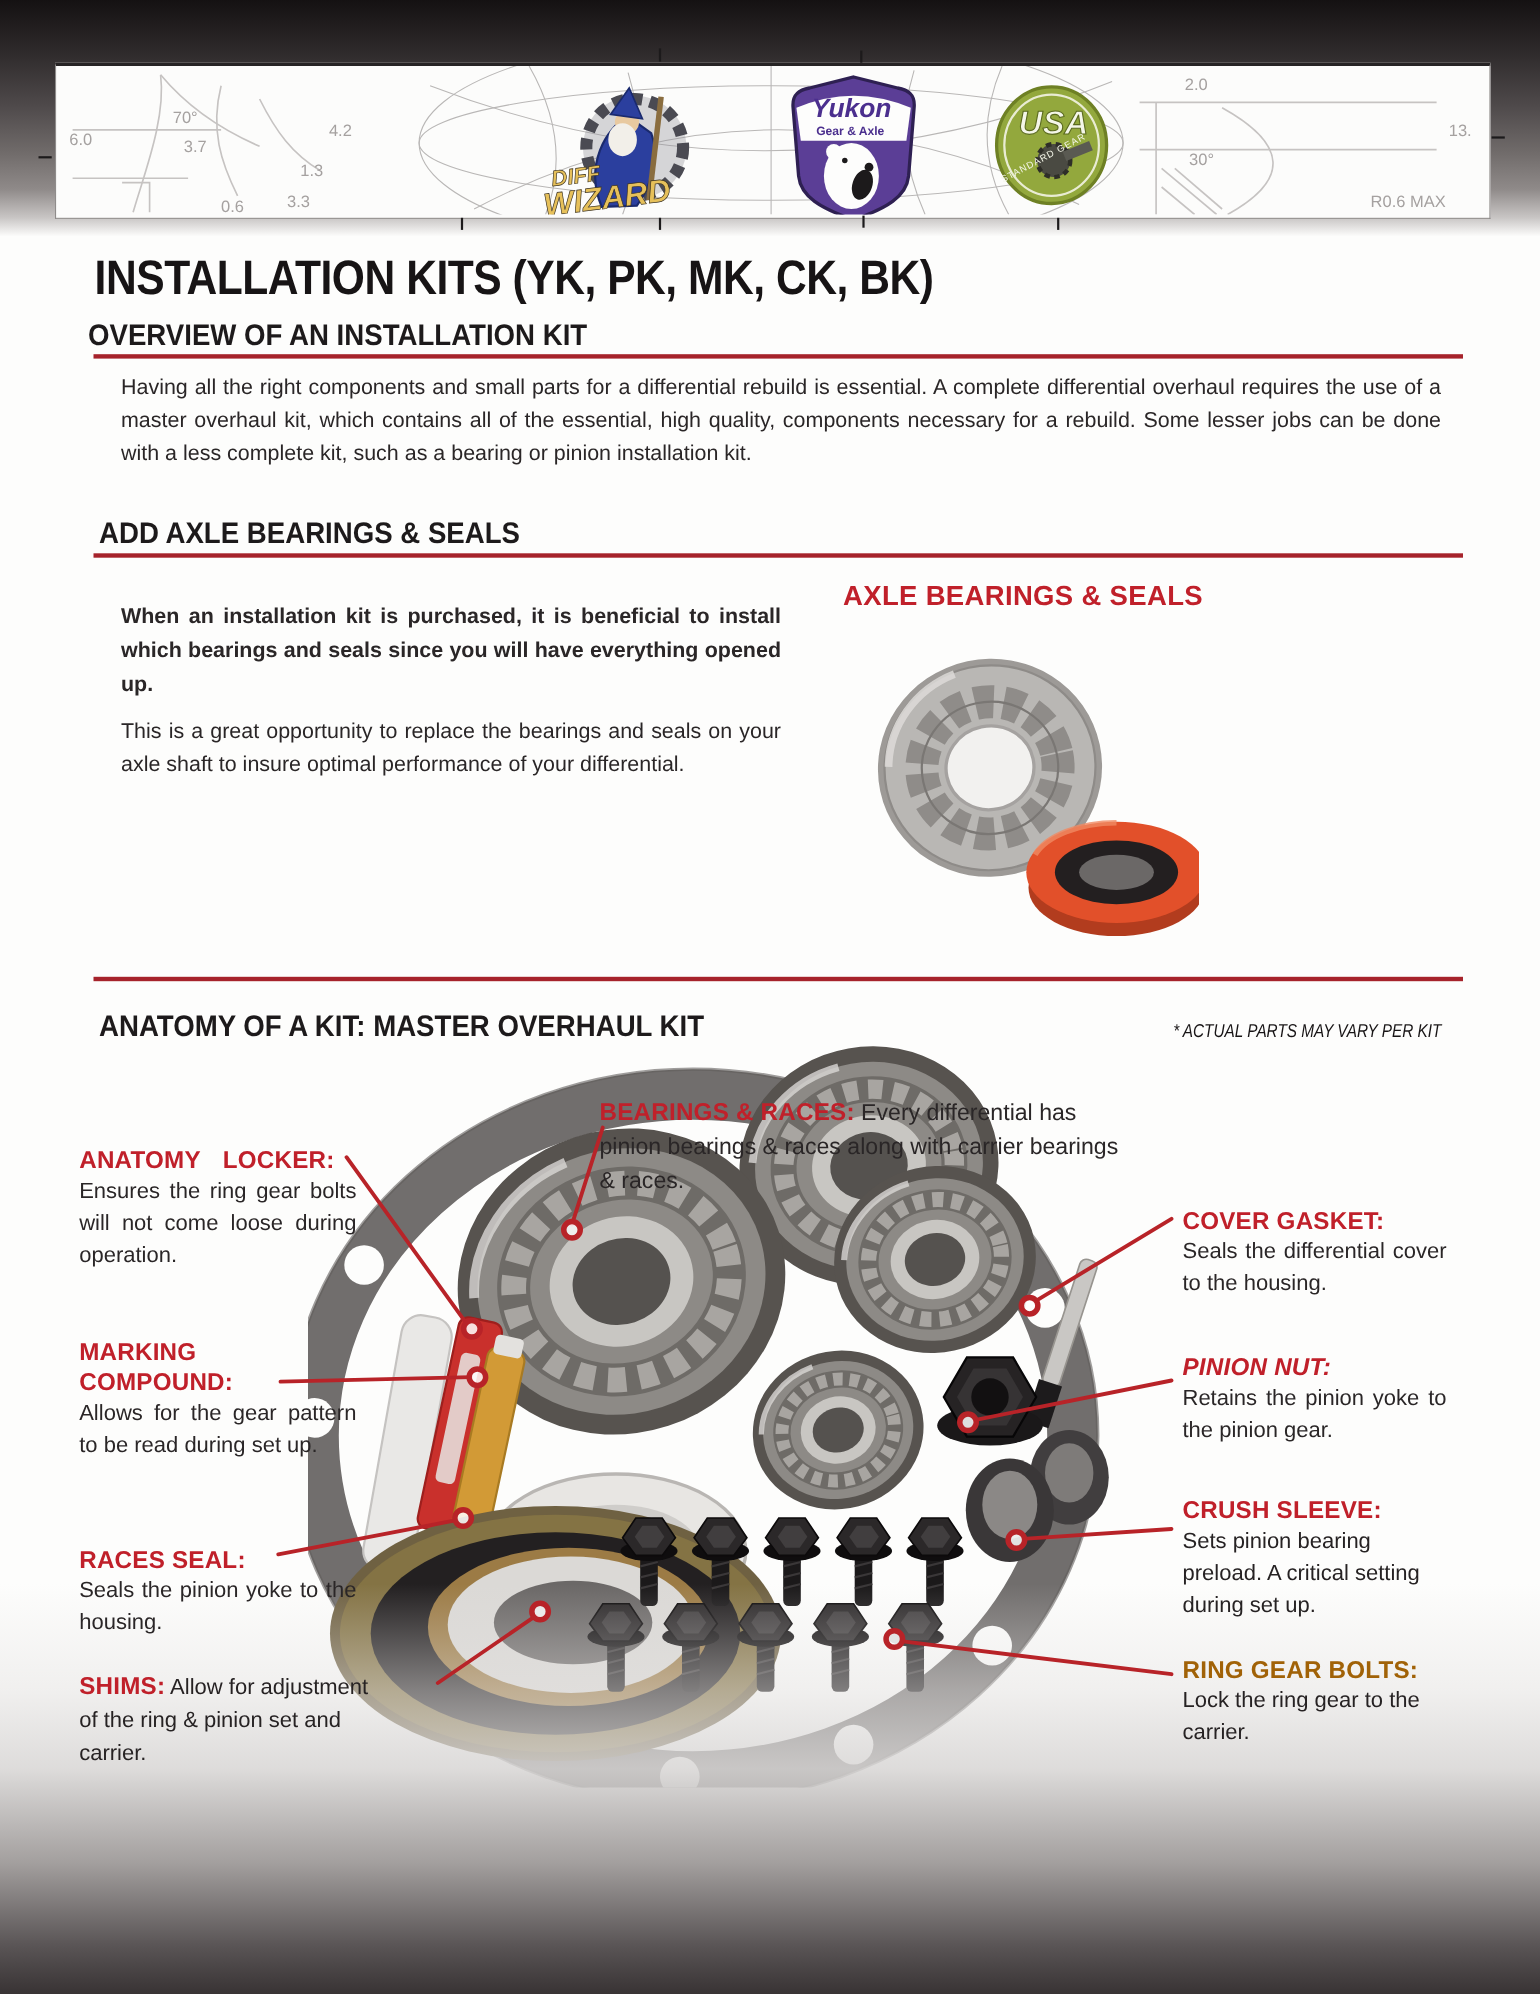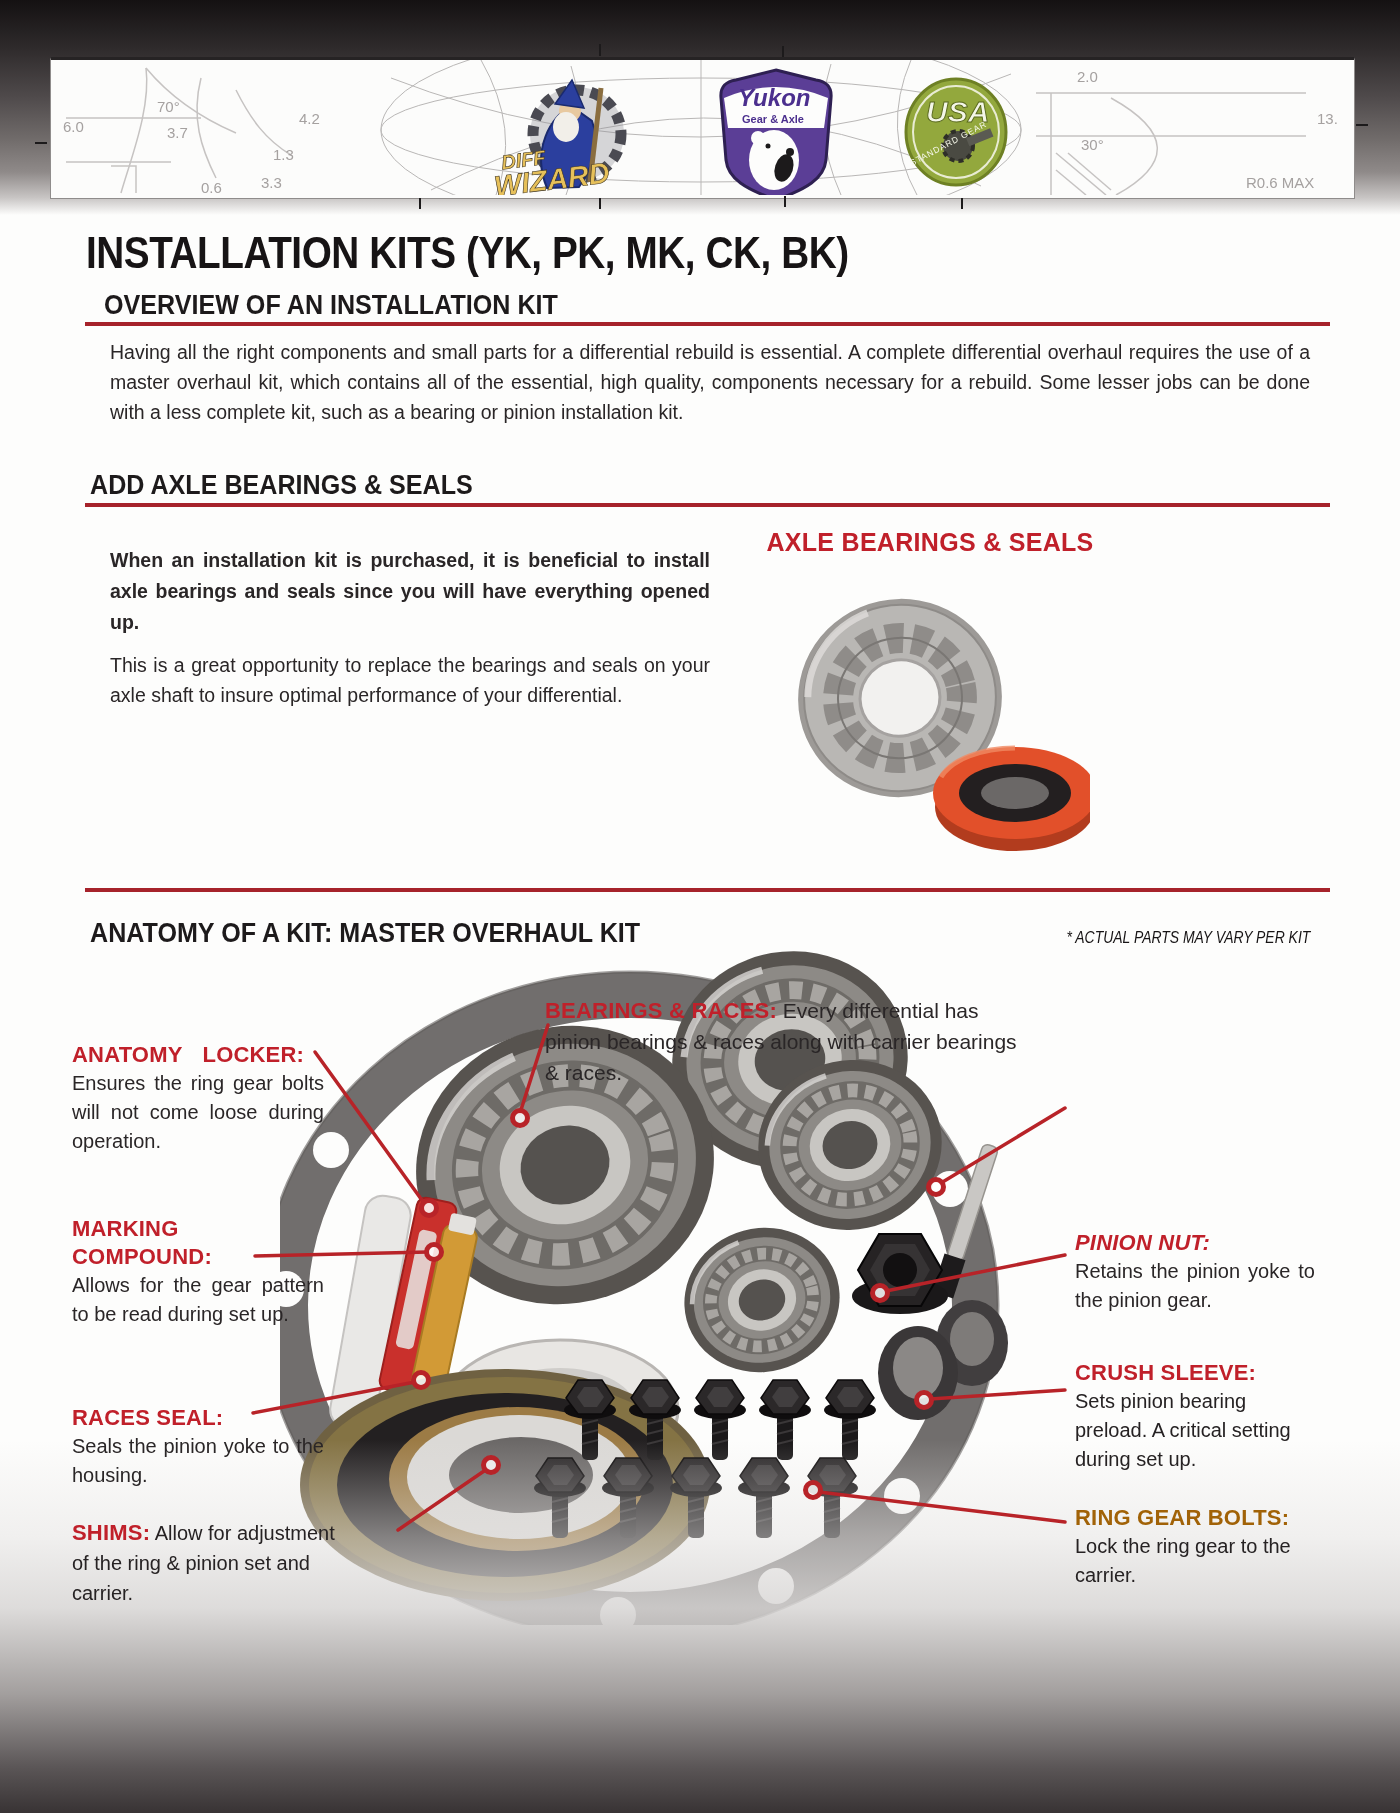--- a/index.html
+++ b/index.html
@@ -134,28 +134,28 @@
   <div class="abs crop-mark" style="left:782px;top:46px;width:2px;height:11px;"></div>
   <div class="abs crop-mark" style="left:419px;top:198px;width:2px;height:11px;"></div>
   <div class="abs crop-mark" style="left:599px;top:198px;width:2px;height:11px;"></div>
   <div class="abs crop-mark" style="left:784px;top:196px;width:2px;height:11px;"></div>
   <div class="abs crop-mark" style="left:961px;top:198px;width:2px;height:11px;"></div>
   <div class="abs crop-mark" style="left:35px;top:142px;width:12px;height:2px;"></div>
   <div class="abs crop-mark" style="left:1356px;top:124px;width:12px;height:2px;"></div>
 
   <div class="abs title"><span class="cond">INSTALLATION KITS (YK, PK, MK, CK, BK)</span></div>
 
-  <div class="abs h2" style="left:104px;top:290px;text-align:center;"><span class="cond">OVERVIEW OF AN INSTALLATION KIT</span></div>
+  <div class="abs h2" style="left:80px;top:290px;text-align:center;"><span class="cond">OVERVIEW OF AN INSTALLATION KIT</span></div>
   <div class="abs rule" style="left:85px;top:322px;width:1245px;background:#a6232b;"></div>
   <div class="abs body-text" style="left:110px;top:337px;width:1200px;">Having all the right components and small parts for a differential rebuild is essential. A complete differential overhaul requires the use of a master overhaul kit, which contains all of the essential, high quality, components necessary for a rebuild. Some lesser jobs can be done with a less complete kit, such as a bearing or pinion installation kit.</div>
 
   <div class="abs h2" style="left:90px;top:470px;"><span class="cond">ADD AXLE BEARINGS &amp; SEALS</span></div>
   <div class="abs rule" style="left:85px;top:503px;width:1245px;background:#a6232b;"></div>
   <div class="abs fig-label" style="left:730px;top:528px;width:400px;color:#c0202a;">AXLE BEARINGS &amp; SEALS</div>
-  <div class="abs body-text bold-lead" style="left:110px;top:545px;width:600px;">When an installation kit is purchased, it is beneficial to install axle bearings and seals since you will have everything opened up.</div>
+  <div class="abs body-text bold-lead" style="left:110px;top:545px;width:600px;">When an installation kit is purchased, it is beneficial to install which bearings and seals since you will have everything opened up.</div>
   <div class="abs body-text" style="left:110px;top:650px;width:600px;">This is a great opportunity to replace the bearings and seals on your axle shaft to insure optimal performance of your differential.</div>
 
   <div class="abs" style="left:760px;top:568px;z-index:3;">
     <svg width="330" height="295" viewBox="0 0 330 295">
       <g transform="translate(140,130) rotate(-12)">
         <ellipse rx="102" ry="99" fill="#9d9a97"></ellipse>
         <ellipse rx="96" ry="93" fill="#b9b7b4" stroke="#8e8b88" stroke-width="2"></ellipse>
         <ellipse rx="62" ry="60" fill="none" stroke="#8f8c89" stroke-width="30" stroke-dasharray="17 9"></ellipse>
         <ellipse rx="62" ry="60" fill="none" stroke="#7a7774" stroke-width="2"></ellipse>
         <ellipse rx="40" ry="38" fill="#f2f1ef" stroke="#a5a2a0" stroke-width="3"></ellipse>
@@ -328,20 +328,24 @@
   <div class="abs callout" style="left:72px;top:1403px;width:252px;">
     <div class="c-label" style="color:#c0202a;">RACES SEAL:</div>
     <div class="c-body">Seals the pinion yoke to the housing.</div>
   </div>
 
   <div class="abs callout" style="left:72px;top:1518px;width:268px;line-height:30px;">
     <span class="c-label" style="color:#c0202a;">SHIMS:</span>
     <span>Allow for adjustment of the ring &amp; pinion set and carrier.</span>
   </div>
 
+  <div class="abs callout" style="left:1075px;top:1095px;width:240px;">
+    <div class="c-label" style="color:#c0202a;">COVER GASKET:</div>
+    <div class="c-body">Seals the differential cover to the housing.</div>
+  </div>
 
   <div class="abs callout" style="left:1075px;top:1228px;width:240px;">
     <div class="c-label" style="color:#c0202a;font-style:italic;">PINION NUT:</div>
     <div class="c-body">Retains the pinion yoke to the pinion gear.</div>
   </div>
 
   <div class="abs callout" style="left:1075px;top:1358px;width:240px;">
     <div class="c-label" style="color:#c0202a;">CRUSH SLEEVE:</div>
     <div>Sets pinion bearing preload. A critical setting during set up.</div>
   </div>

